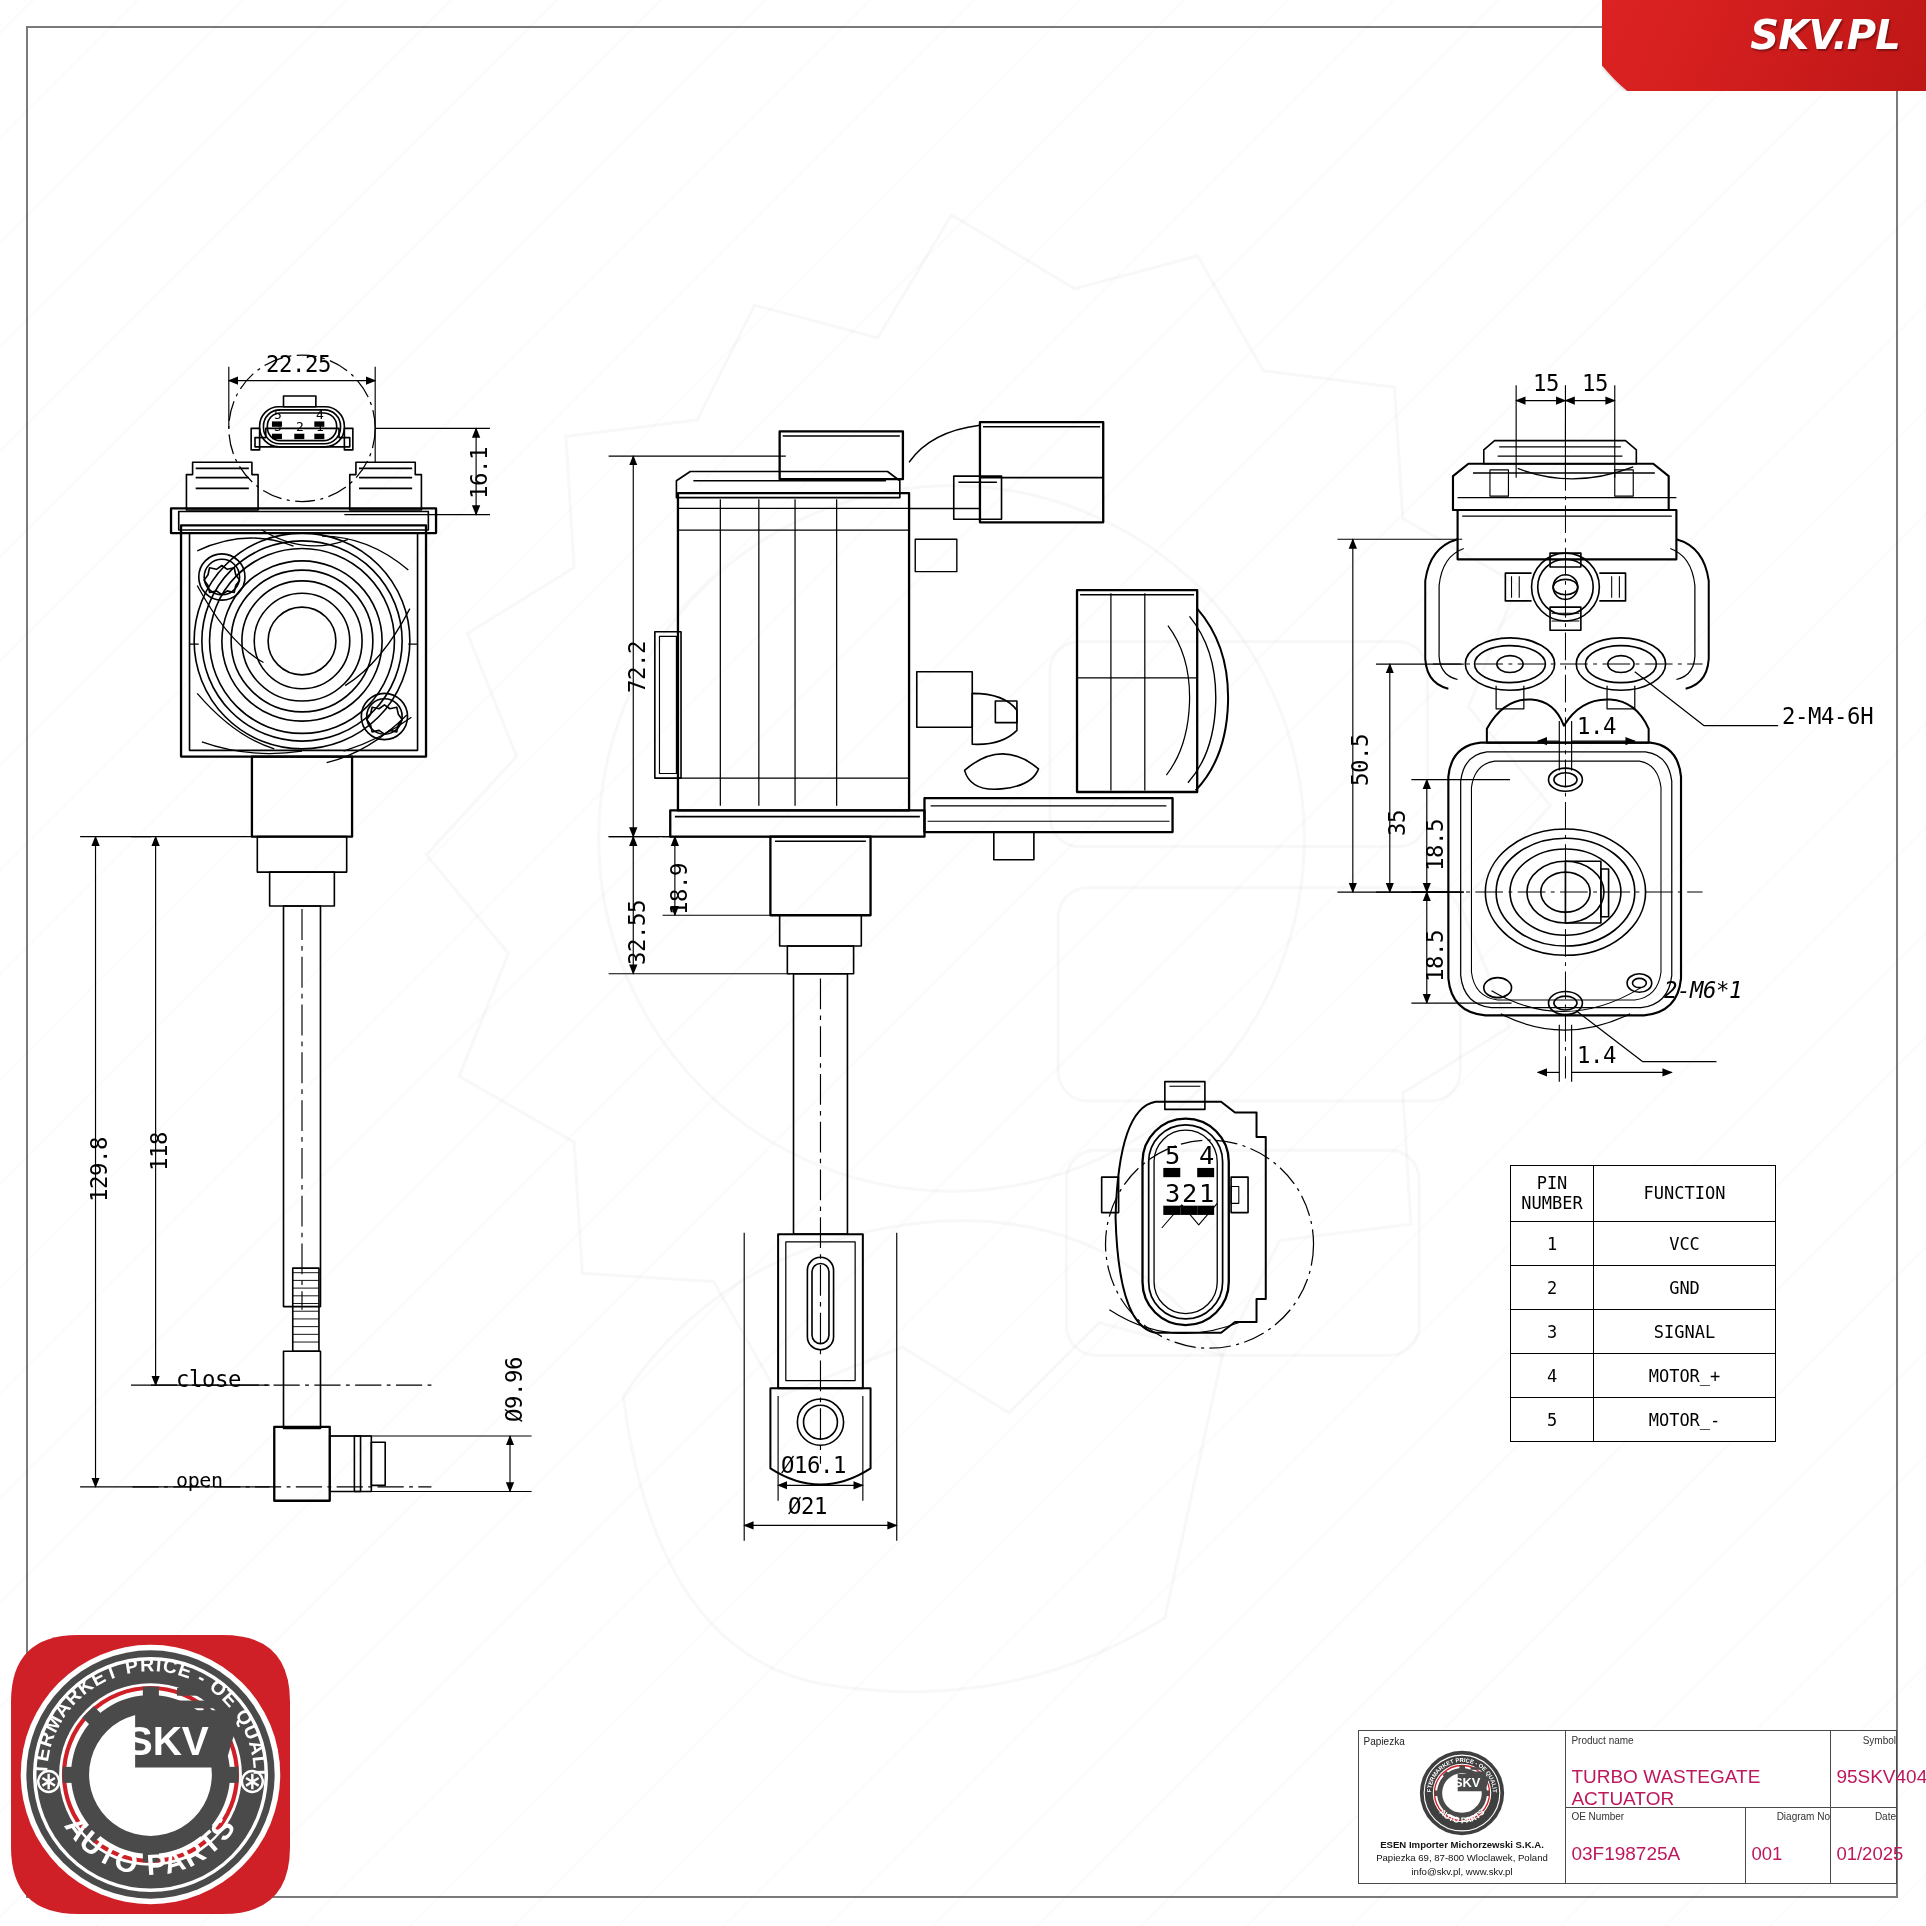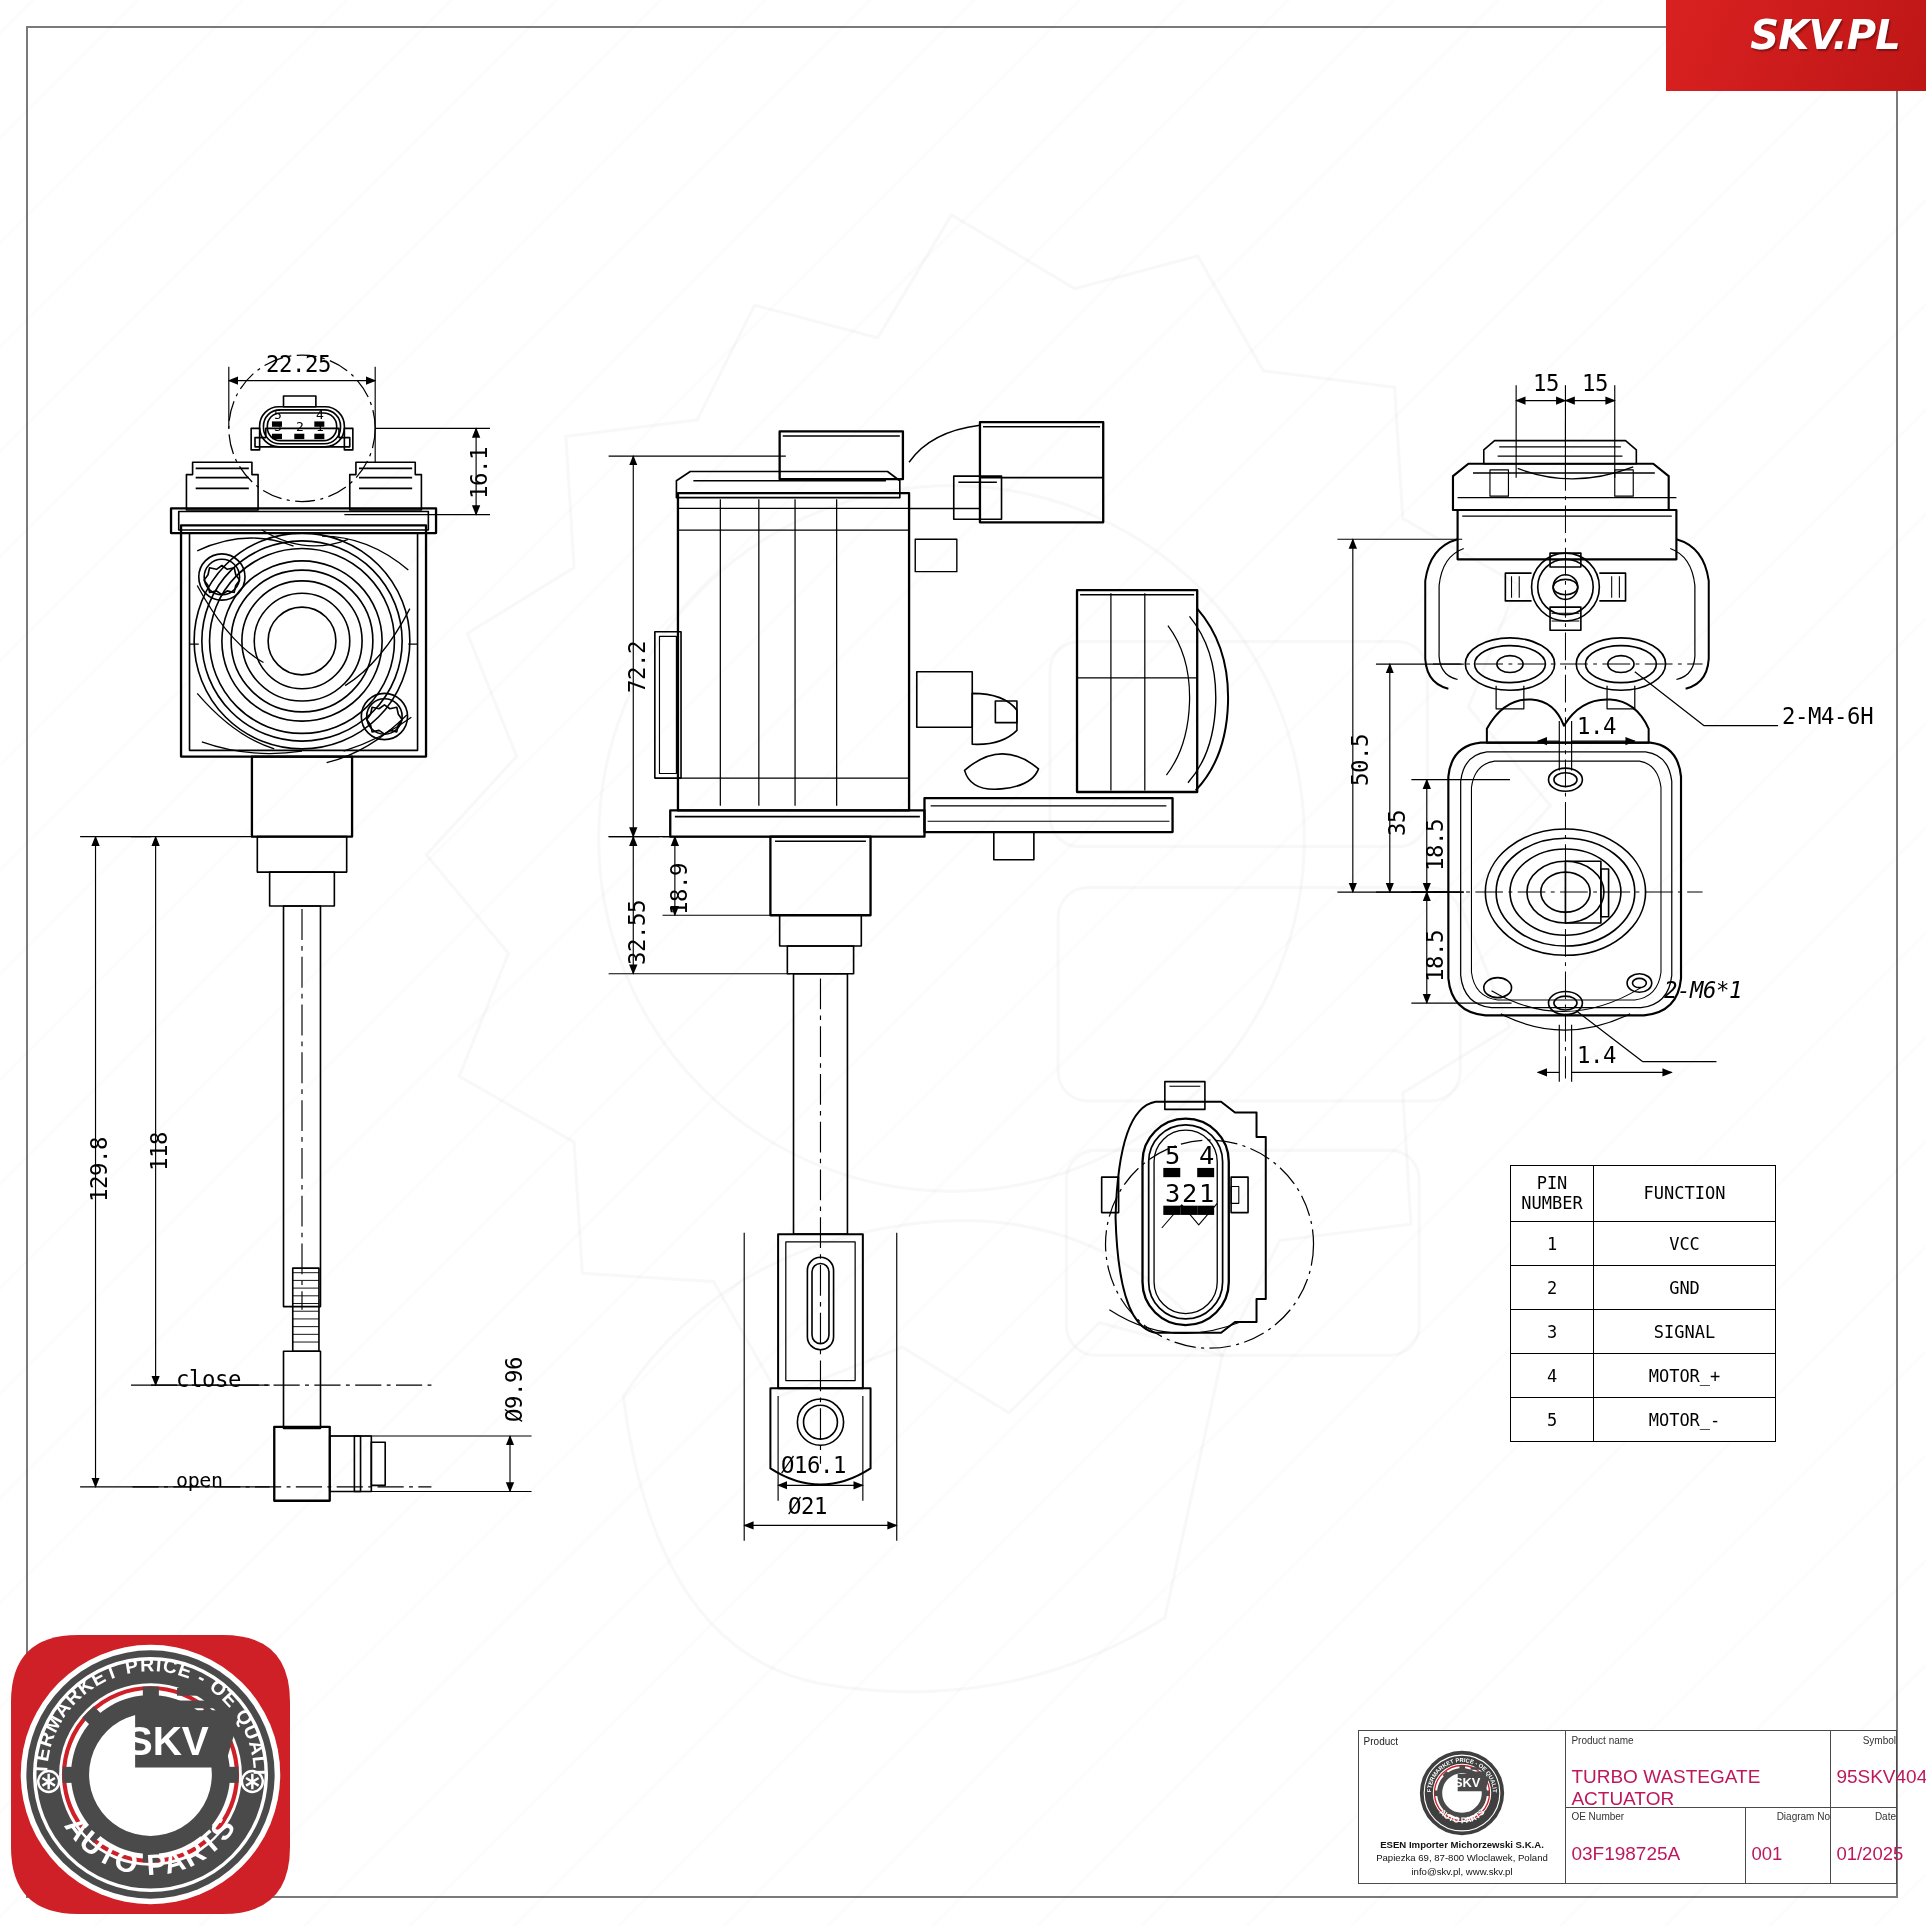--- a/index.html
+++ b/index.html
@@ -4,21 +4,21 @@
 <style>
   html,body{margin:0;padding:0;background:#fff;}
   body{width:1926px;height:1926px;position:relative;overflow:hidden;
        font-family:"Liberation Sans", sans-serif;color:#111;}
 
   
   #sheet{position:absolute;left:26px;top:26px;width:1872px;height:1872px;
          border:2.3px solid #7a7a7a;box-sizing:border-box;background:#fff;}
 
   
-  #skv-tab{position:absolute;top:0;right:0;width:260px;height:91px;
+  #skv-tab{position:absolute;top:0;right:0;width:324px;height:91px;
            overflow:hidden;z-index:40;pointer-events:none;}
   #skv-tab .shape{position:absolute;top:-62px;right:-31px;width:401px;height:200px;
       background:linear-gradient(115deg,#e02424 0%,#d51f1f 40%,#b81414 100%);
       border-radius:0 0 0 200px;box-shadow:0 1.5px 3.1px rgba(0,0,0,.18);}
   #skv-tab .txt{position:absolute;top:12.3px;right:26px;color:#fff;
       font-family:"DejaVu Sans", sans-serif;font-weight:bold;font-style:italic;
       font-size:40px;letter-spacing:-0.8px;
       text-shadow:1.5px 1.5px 1.5px rgba(0,0,0,.35);}
 
   
@@ -506,21 +506,21 @@
   </tr>
   <tr class="rw">
     <td class="num">5</td>
     <td>MOTOR_-</td>
   </tr>
 </tbody>
   </table>
 
 <div id="titleblock">
   <div class="tb-importer">
-    <div class="cap">Product</div>
+    <div class="cap">Papiezka</div>
     <div class="logo-wrap">
       <svg width="86" height="86" viewBox="0 0 200 200">
         <ellipse cx="100" cy="100" rx="98" ry="98" fill="#3f3f3f"></ellipse>
         <ellipse cx="100" cy="100" rx="88" ry="88" fill="none" stroke="#fff" stroke-width="2.5"></ellipse>
         <ellipse cx="100" cy="100" rx="68" ry="68" fill="#fff"></ellipse>
         <ellipse cx="100" cy="100" rx="64" ry="64" fill="none" stroke="#cf2027" stroke-width="3"></ellipse>
         <g fill="#4a4a4a">
           <path d="M100 42 a58 58 0 1 0 0.1 0 z
                    M100 54 a46 46 0 1 1 -0.1 0 z"></path>
           <g>

